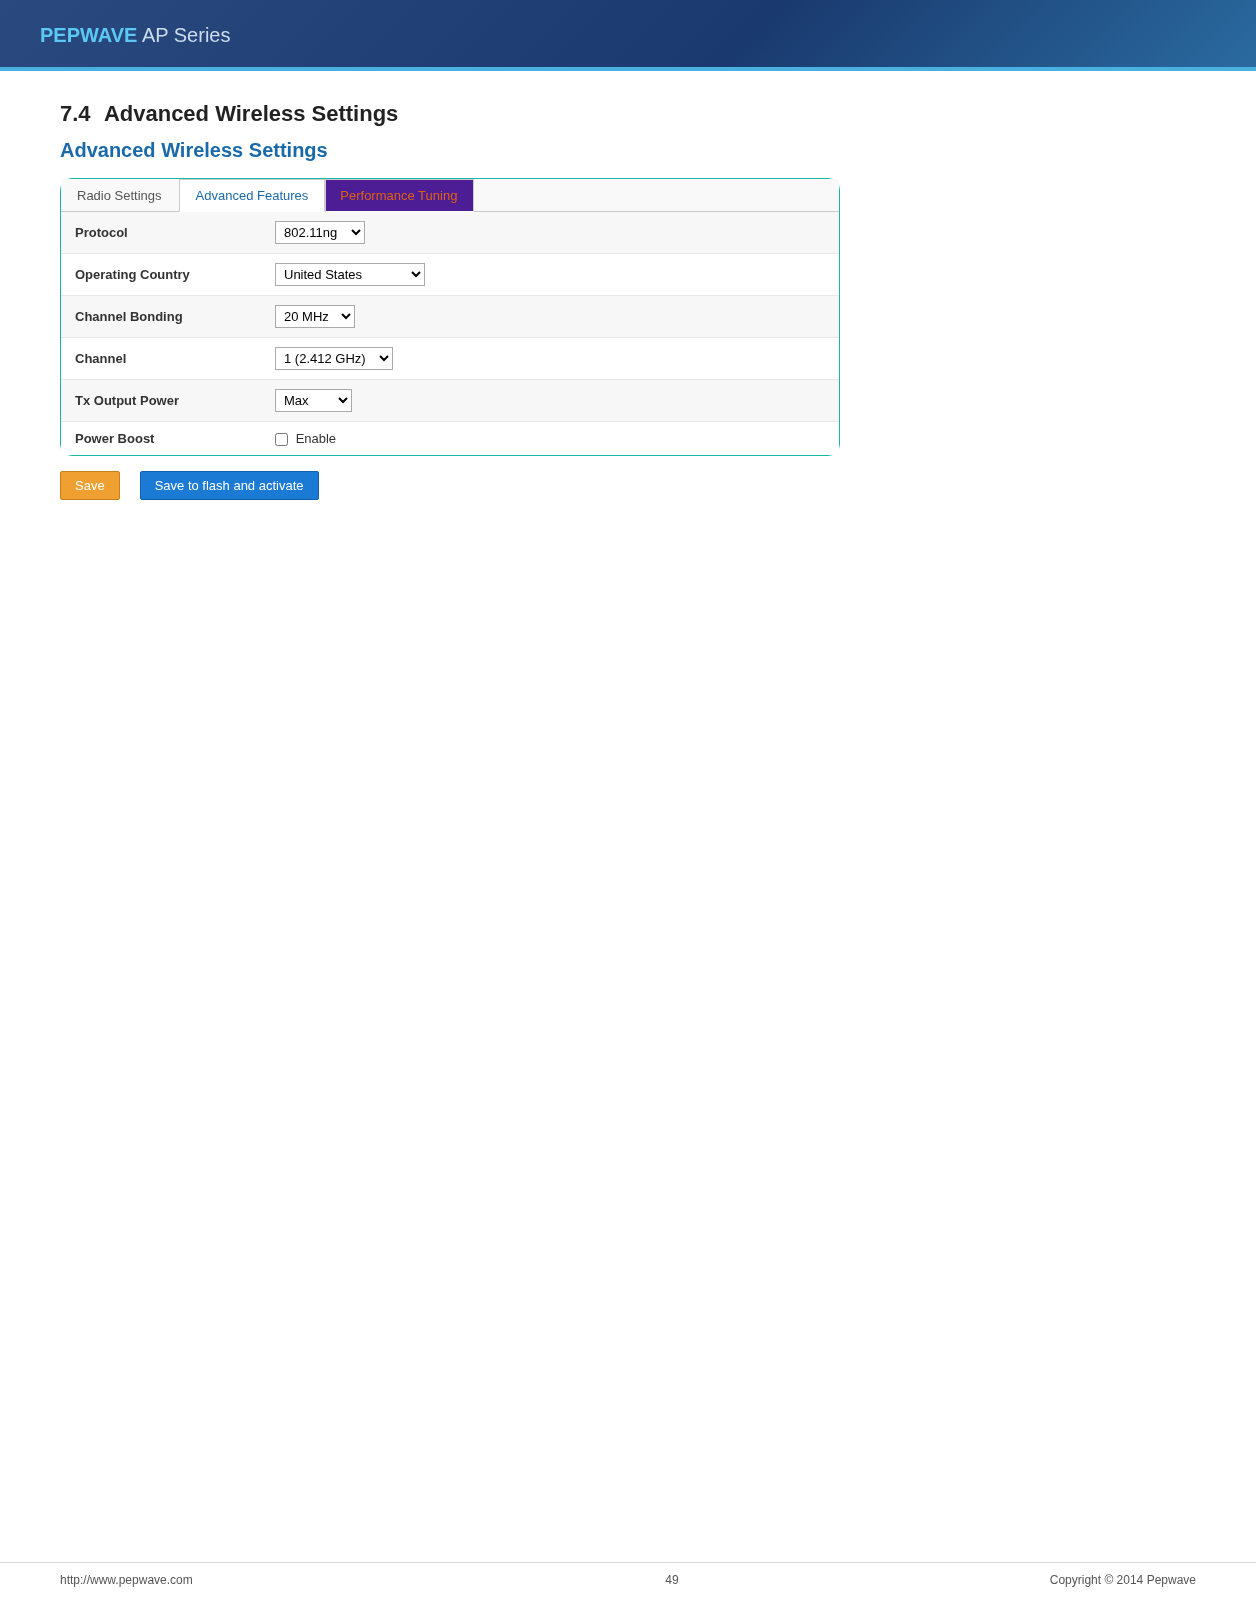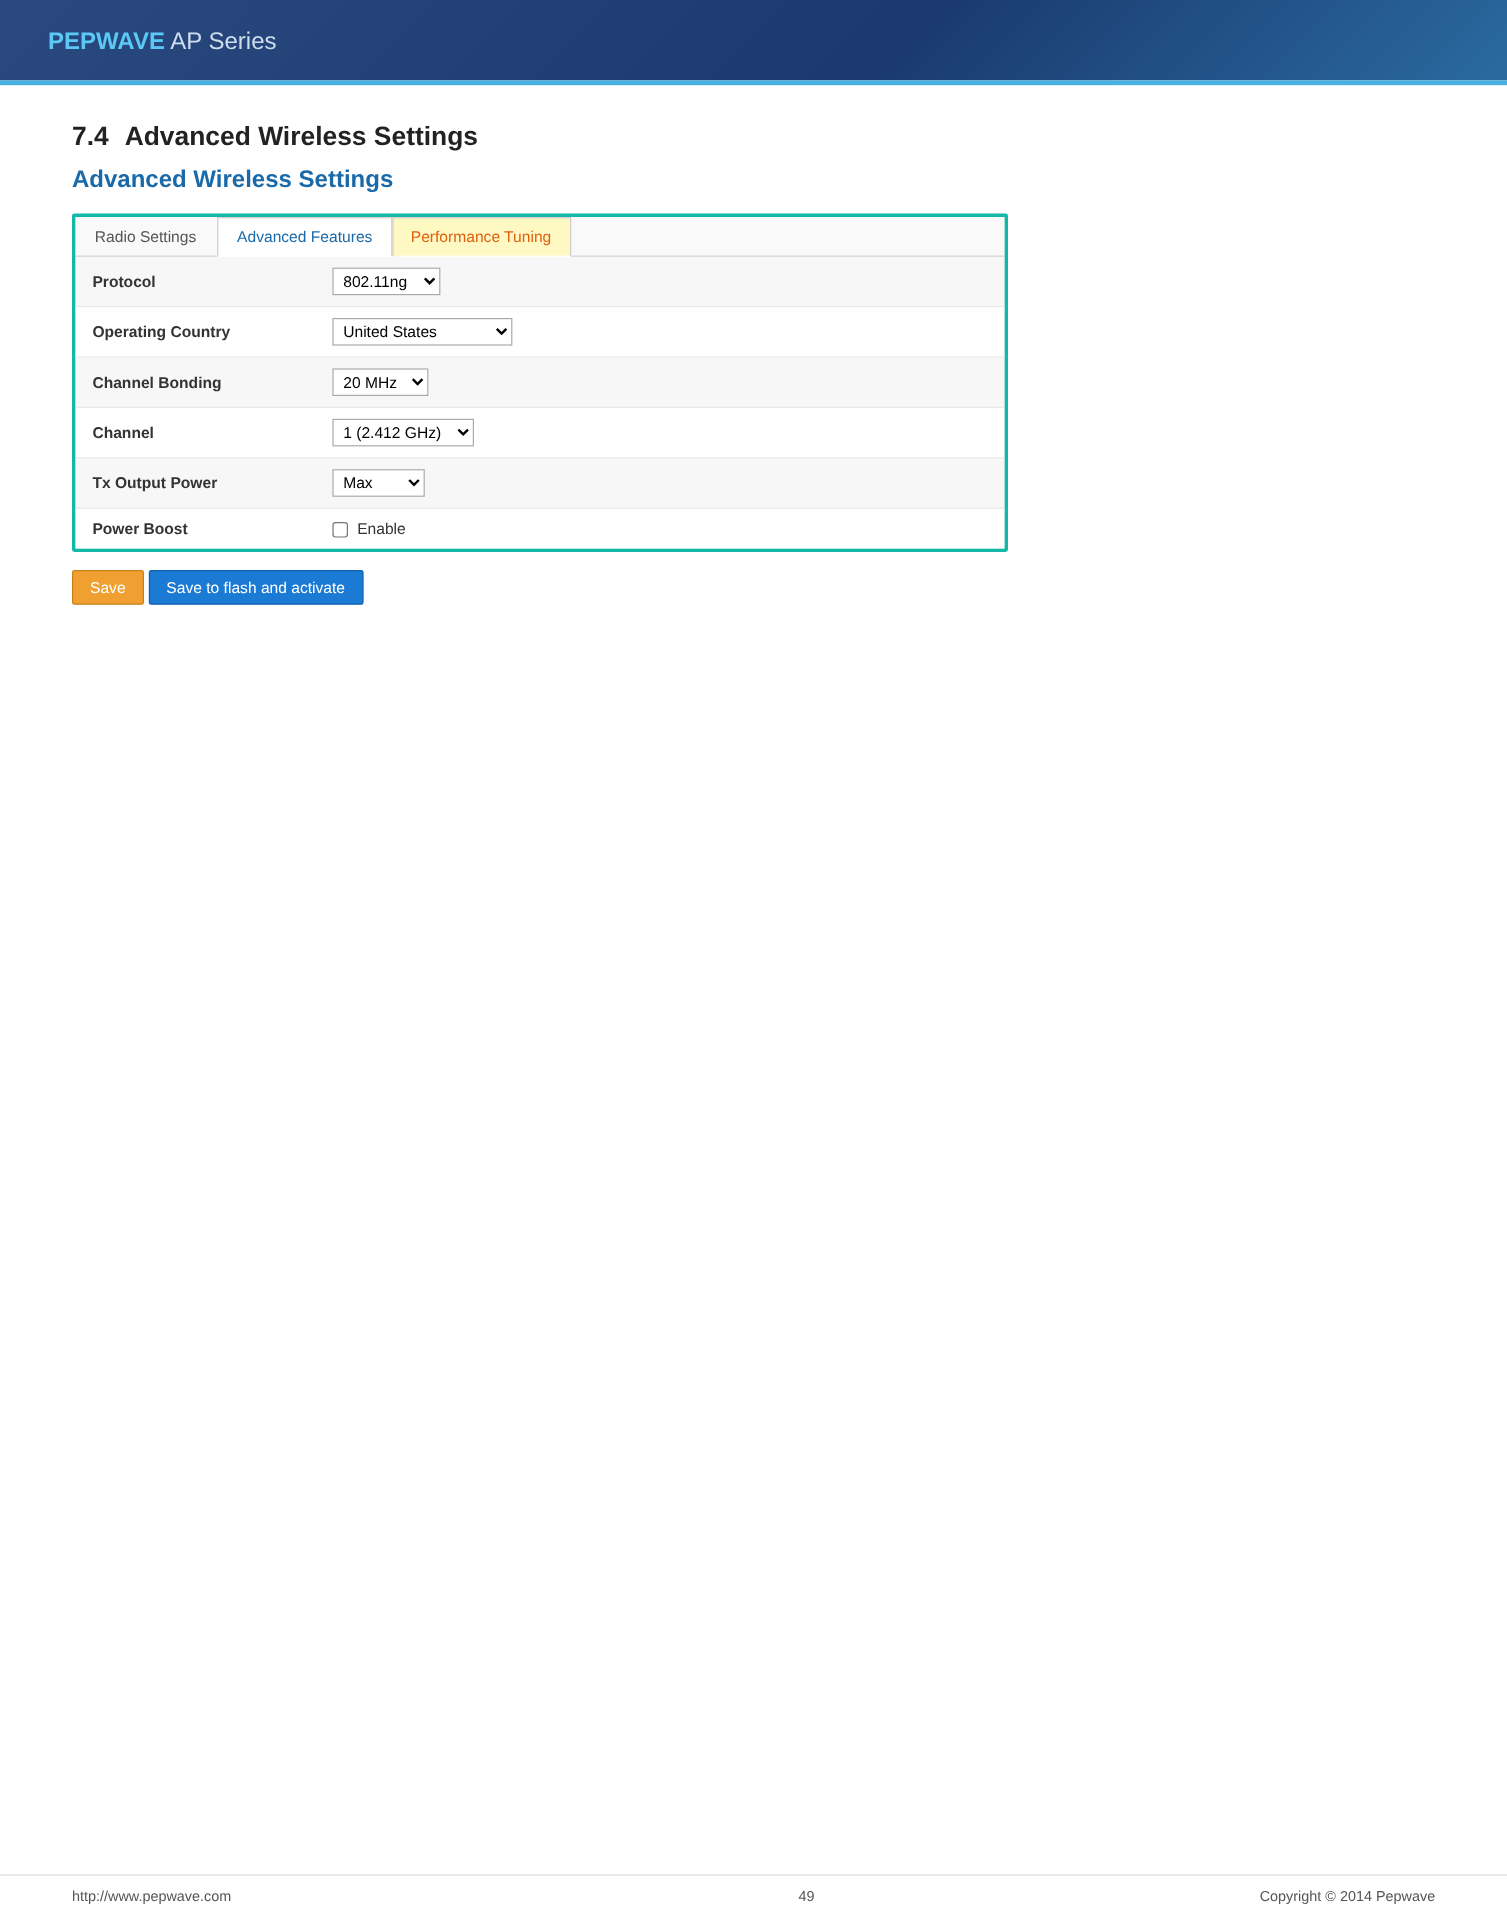--- a/index.html
+++ b/index.html
@@ -69,22 +69,22 @@
     
     .panel-title {
       font-size: 20px;
       font-weight: bold;
       color: #1a6aaa;
       margin-bottom: 16px;
     }
 
     
     .settings-panel {
-      border: 3px solid #14b8a6;
-      border-radius: 2px;
+      border: 1px solid #14b8a6;
+      border-radius: 12px;
       max-width: 780px;
       margin-bottom: 12px;
     }
 
     
     .tabs {
       display: flex;
       border-bottom: 1px solid #ccc;
       background: #f9f9f9;
     }
@@ -98,21 +98,21 @@
       color: #555;
     }
     .tab.active-blue {
       background: #fff;
       color: #1a6aaa;
       border: 1px solid #ccc;
       border-bottom: 1px solid #fff;
       font-weight: normal;
     }
     .tab.active-green {
-      background: #fef9c3;
+      background: #4c1d95;
       color: #e06010;
       border: 1px solid #ccc;
       border-bottom: 1px solid #fff;
       padding-left: 14px;
     }
     .tab:first-child {
       border-left: none;
     }
 
     
@@ -170,21 +170,21 @@
       min-width: 70px;
     }
     input[type="checkbox"] {
       margin-right: 4px;
       vertical-align: middle;
     }
 
     
     .button-row {
       display: flex;
-      gap: 4px;
+      gap: 20px;
       margin-top: 15px;
       max-width: 780px;
     }
     .btn-save {
       background: #f0a030;
       color: #fff;
       border: 1px solid #c8801a;
       padding: 6px 14px;
       font-size: 13px;
       cursor: pointer;

